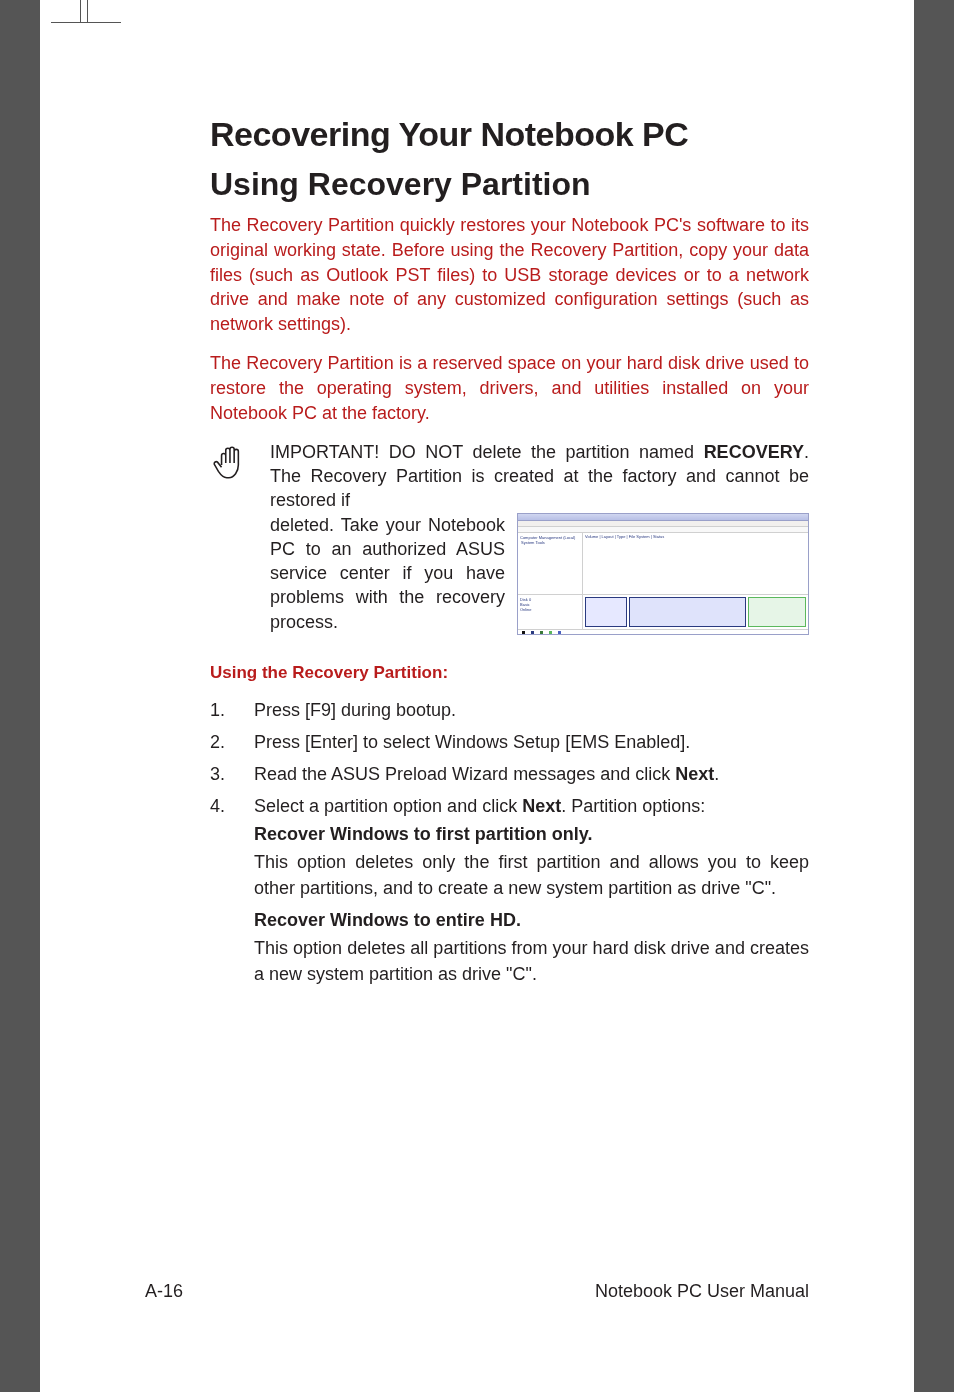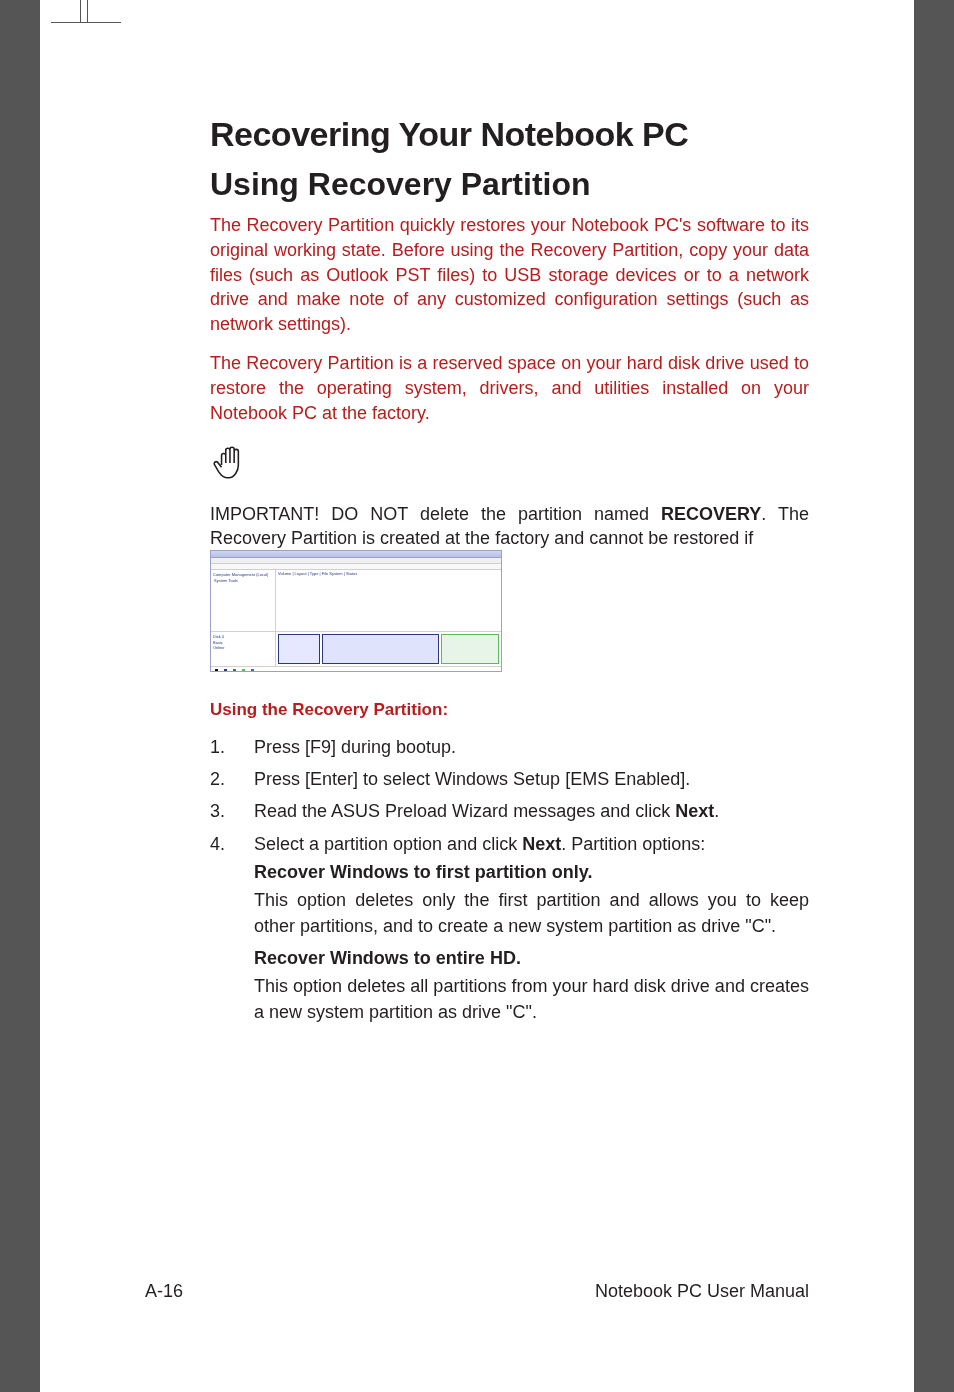--- a/index.html
+++ b/index.html
@@ -67,21 +67,20 @@
     font-size: 18px;
     line-height: 1.38;
     color: #b91c1c;
     margin: 0 0 14px 0;
     text-align: justify;
   }
   .callout {
     display: flex;
     margin-top: 10px;
     margin-bottom: 20px;
-    flex-direction: column;
   }
   .callout-icon {
     flex: 0 0 60px;
     padding-top: 2px;
   }
   .hand-icon svg {
     width: 42px;
     height: 42px;
     stroke: #231f20;
     fill: none;
@@ -248,20 +247,21 @@
       <div class="callout-icon">
         <span class="hand-icon">
           <svg viewBox="0 0 40 40">
             <path d="M11 22 v-9 a2 2 0 0 1 4 0 v7 M15 20 v-12 a2 2 0 0 1 4 0 v12 M19 20 v-13 a2 2 0 0 1 4 0 v13 M23 20 v-11 a2 2 0 0 1 4 0 v13 c0 6 -4 12 -9 12 h-2 c-4 0 -6 -3 -8 -6 l-4 -7 a2 2 0 0 1 3 -2 l4 5"></path>
           </svg>
         </span>
       </div>
       <div class="callout-body">
         <span>IMPORTANT! DO NOT delete the partition named </span><b>RECOVERY</b><span>. The Recovery Partition is created at the factory and cannot be restored if </span>
         <div class="callout-flex">
+          <div class="callout-left">deleted. Take your Notebook PC to an authorized ASUS service center if you have problems with the recovery process.</div>
           <div class="callout-img">
             <div class="titlebar"></div>
             <div class="menubar"></div>
             <div class="toolbar"></div>
             <div class="panes">
               <div class="tree">Computer Management (Local)<br>&nbsp;System Tools</div>
               <div class="list">Volume | Layout | Type | File System | Status</div>
             </div>
             <div class="bottom">
               <div class="disklabel">Disk 0<br>Basic<br>Online</div>

